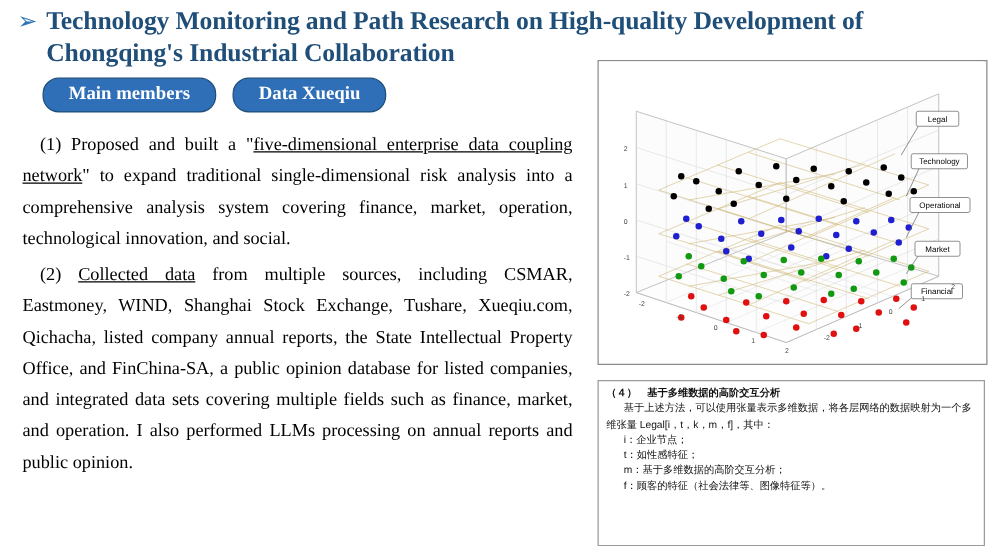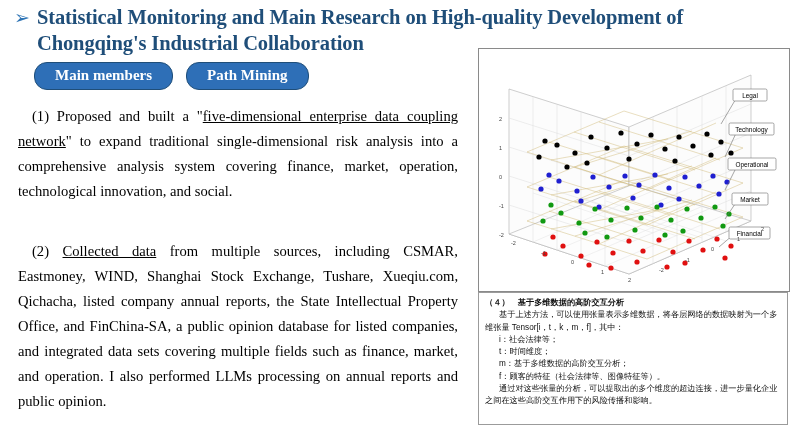--- a/index.html
+++ b/index.html
@@ -47,21 +47,21 @@
     text-align:right;
   }
 
   .para{
     font-size:14.6px;
     line-height:25px;
     text-align:justify;
     margin:0 0 4px 0;
     width:440px;
   }
-  .para.second{margin-top:35px;}
+  .para.second{margin-top:4px;}
   .ul{text-decoration:underline;}
   .b{font-weight:normal;}
   .indent{display:inline-block;width:14px;}
 
   
   .plot-box{
     position:absolute;left:478px;top:48px;width:310px;height:242px;
     background:#ffffff;border:1px solid #8a8a8a;
   }
   .plot-svg{display:block;}
@@ -69,21 +69,21 @@
     font-family:"Liberation Sans", sans-serif;
     font-size:5.5px;fill:#444;
   }
   .callout-text{
     font-family:"Liberation Sans", sans-serif;
     font-size:6.4px;fill:#000;
   }
 
   
   .note-box{
-    position:absolute;left:478px;top:292px;width:310px;height:133px;
+    position:absolute;left:478px;top:304px;width:310px;height:133px;
     border:1px solid #9b9b9b;
     background:#ffffff;
     padding:4px 6px 0 6px;
     box-sizing:border-box;
     font-family:"Liberation Sans", sans-serif;
     font-size:8.2px;
     line-height:12.3px;
     color:#111;
   }
   .note-box p{margin:0;}
@@ -91,28 +91,28 @@
   .note-ind{text-indent:14px;}
   .note-item{text-indent:14px;}
 </style>
 </head>
 <body>
 
 <div class="slide">
 
   <div class="title-row">
     <span class="title-bullet">➢</span>
-    <span class="title-text">Statistical Monitoring and Main Research on High-quality Development of Chongqing's Industrial Collaboration</span>
+    <span class="title-text">Technology Monitoring and Path Research on High-quality Development of Chongqing's Industrial Collaboration</span>
   </div>
 
   <div class="left-col">
 
     <div class="pill-row">
       <div class="pill">Main members</div>
-      <div class="pill">Path Mining</div>
+      <div class="pill">Data Xueqiu</div>
     </div>
 
     <p class="para">
       <span class="indent"></span><span>(1)</span>
       <span>Proposed and built a "</span><span class="ul">five-dimensional enterprise data coupling network</span><span>" to expand traditional single-dimensional risk analysis into a comprehensive analysis system covering </span><span class="b">finance</span><span>, </span><span class="b">market</span><span>, </span><span class="b">operation</span><span>, </span><span class="b">technological innovation</span><span>, and </span><span class="b">social</span><span>.</span>
     </p>
 
     <p class="para second">
       <span class="indent"></span><span>(2)</span>
       <span class="ul">Collected data</span><span> from multiple sources, including </span><span class="b">CSMAR</span>, <span class="b">Eastmoney</span>, <span class="b">WIND</span>, <span class="b">Shanghai Stock Exchange</span>, <span class="b">Tushare</span>, <span class="b">Xueqiu.com</span>, <span class="b">Qichacha</span>, <span class="b">listed company annual reports</span>, <span class="b">the State Intellectual Property Office</span>, and <span class="b">FinChina-SA</span><span>, a public opinion database for listed companies, and integrated data sets covering multiple fields such as finance, market, and operation. I also performed </span><span class="b">LLMs</span><span> processing on annual reports and public opinion.</span>
@@ -340,21 +340,20 @@
         <text class="tick-label" x="20" y="159">-1</text>
         <text class="tick-label" x="20" y="130">0</text>
         <text class="tick-label" x="20" y="101">1</text>
         <text class="tick-label" x="20" y="72">2</text>
       </g>
     </svg>
   </div>
 
   <div class="note-box">
     <p class="note-title">（４）　基于多维数据的高阶交互分析</p>
-    <p class="note-ind">基于上述方法，可以使用张量表示多维数据，将各层网络的数据映射为一个多维张量 Tensor[i，t，k，m，f]，其中：</p>
-    <p class="note-item">i：社会法律等；</p>
-    <p class="note-item">t：时间维度；</p>
+    <p class="note-ind">基于上述方法，可以使用张量表示多维数据，将各层网络的数据映射为一个多维张量 Legal[i，t，k，m，f]，其中：</p>
+    <p class="note-item">i：企业节点；</p>
+    <p class="note-item">t：如性感特征；</p>
     <p class="note-item">m：基于多维数据的高阶交互分析；</p>
     <p class="note-item">f：顾客的特征（社会法律等、图像特征等）。</p>
-    <p class="note-ind">通过对这些张量的分析，可以提取出的多个维度的超边连接，进一步量化企业之间在这些高阶交互作用下的风险传播和影响。</p>
   </div>
 
 </div>
 
 </body></html>

